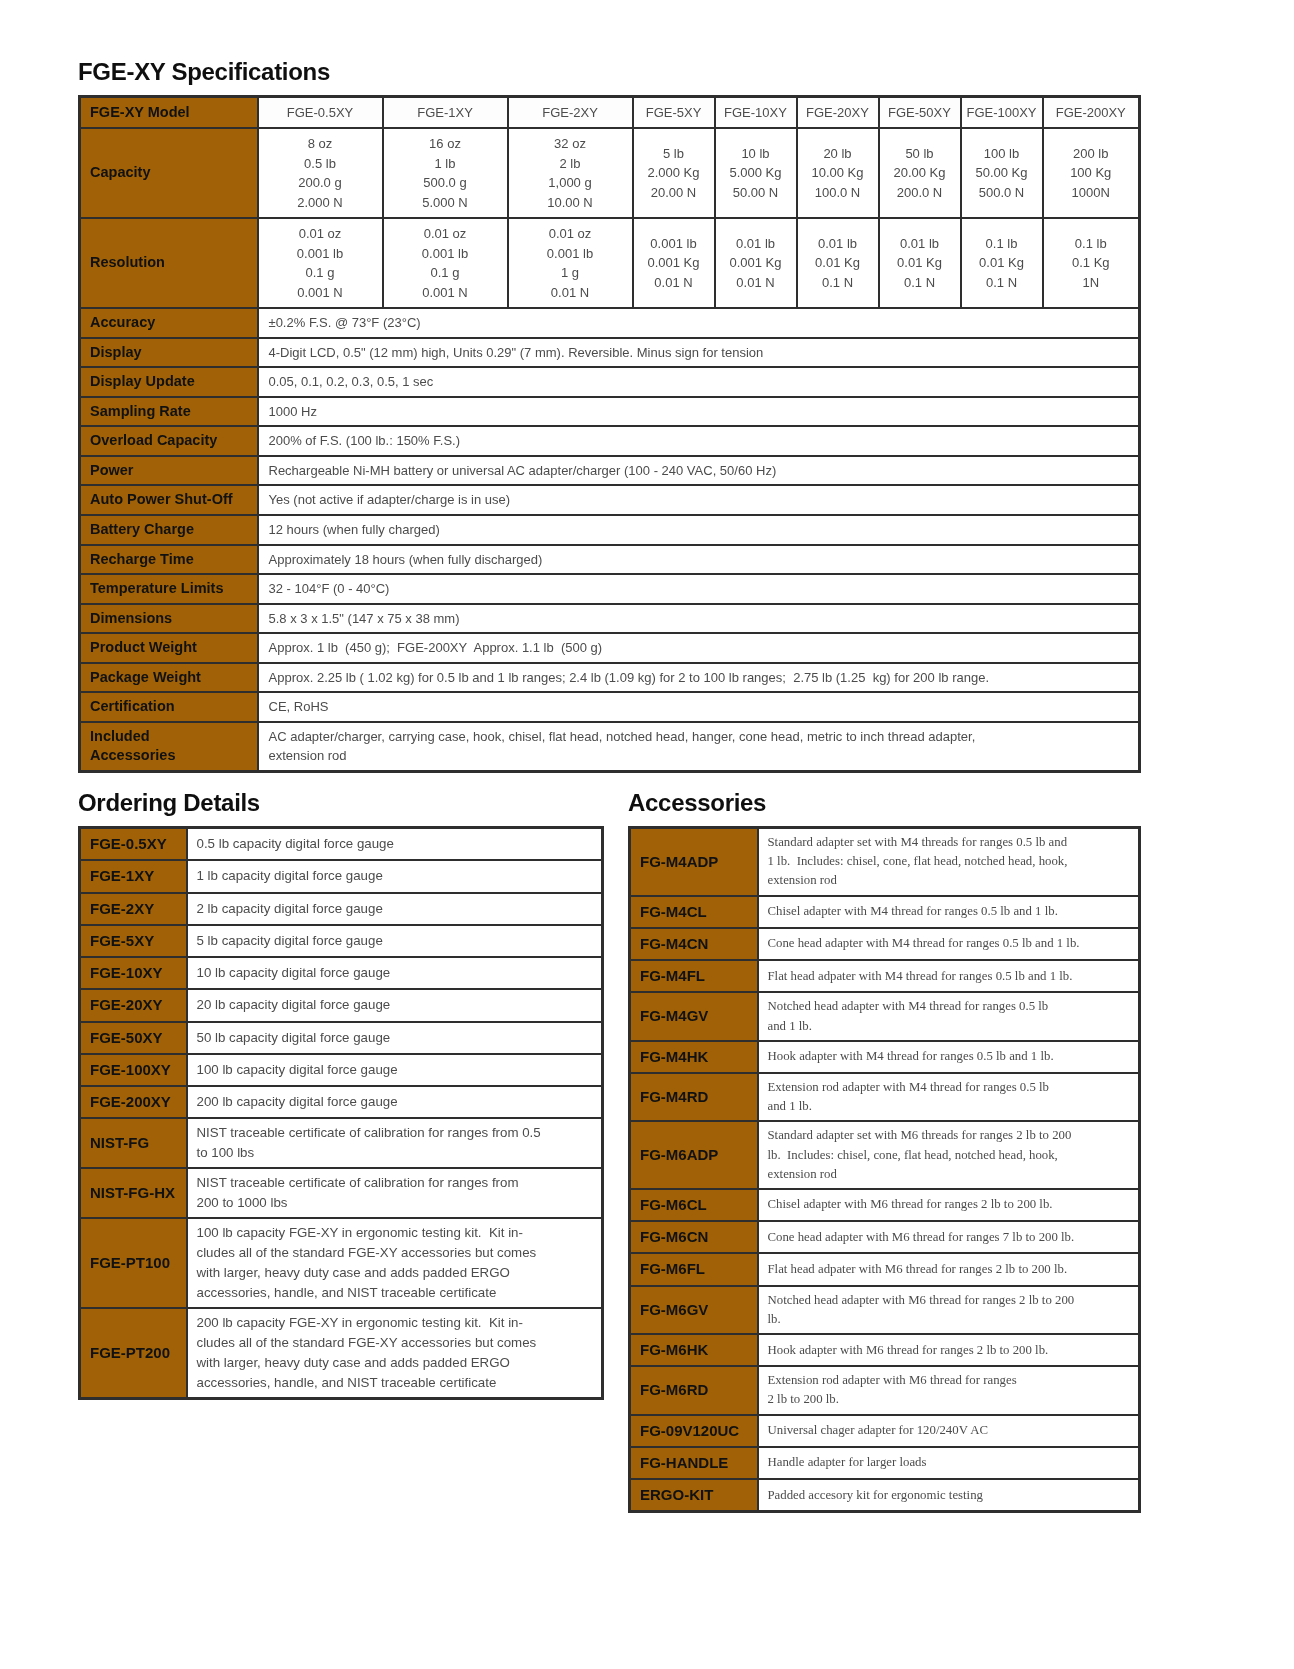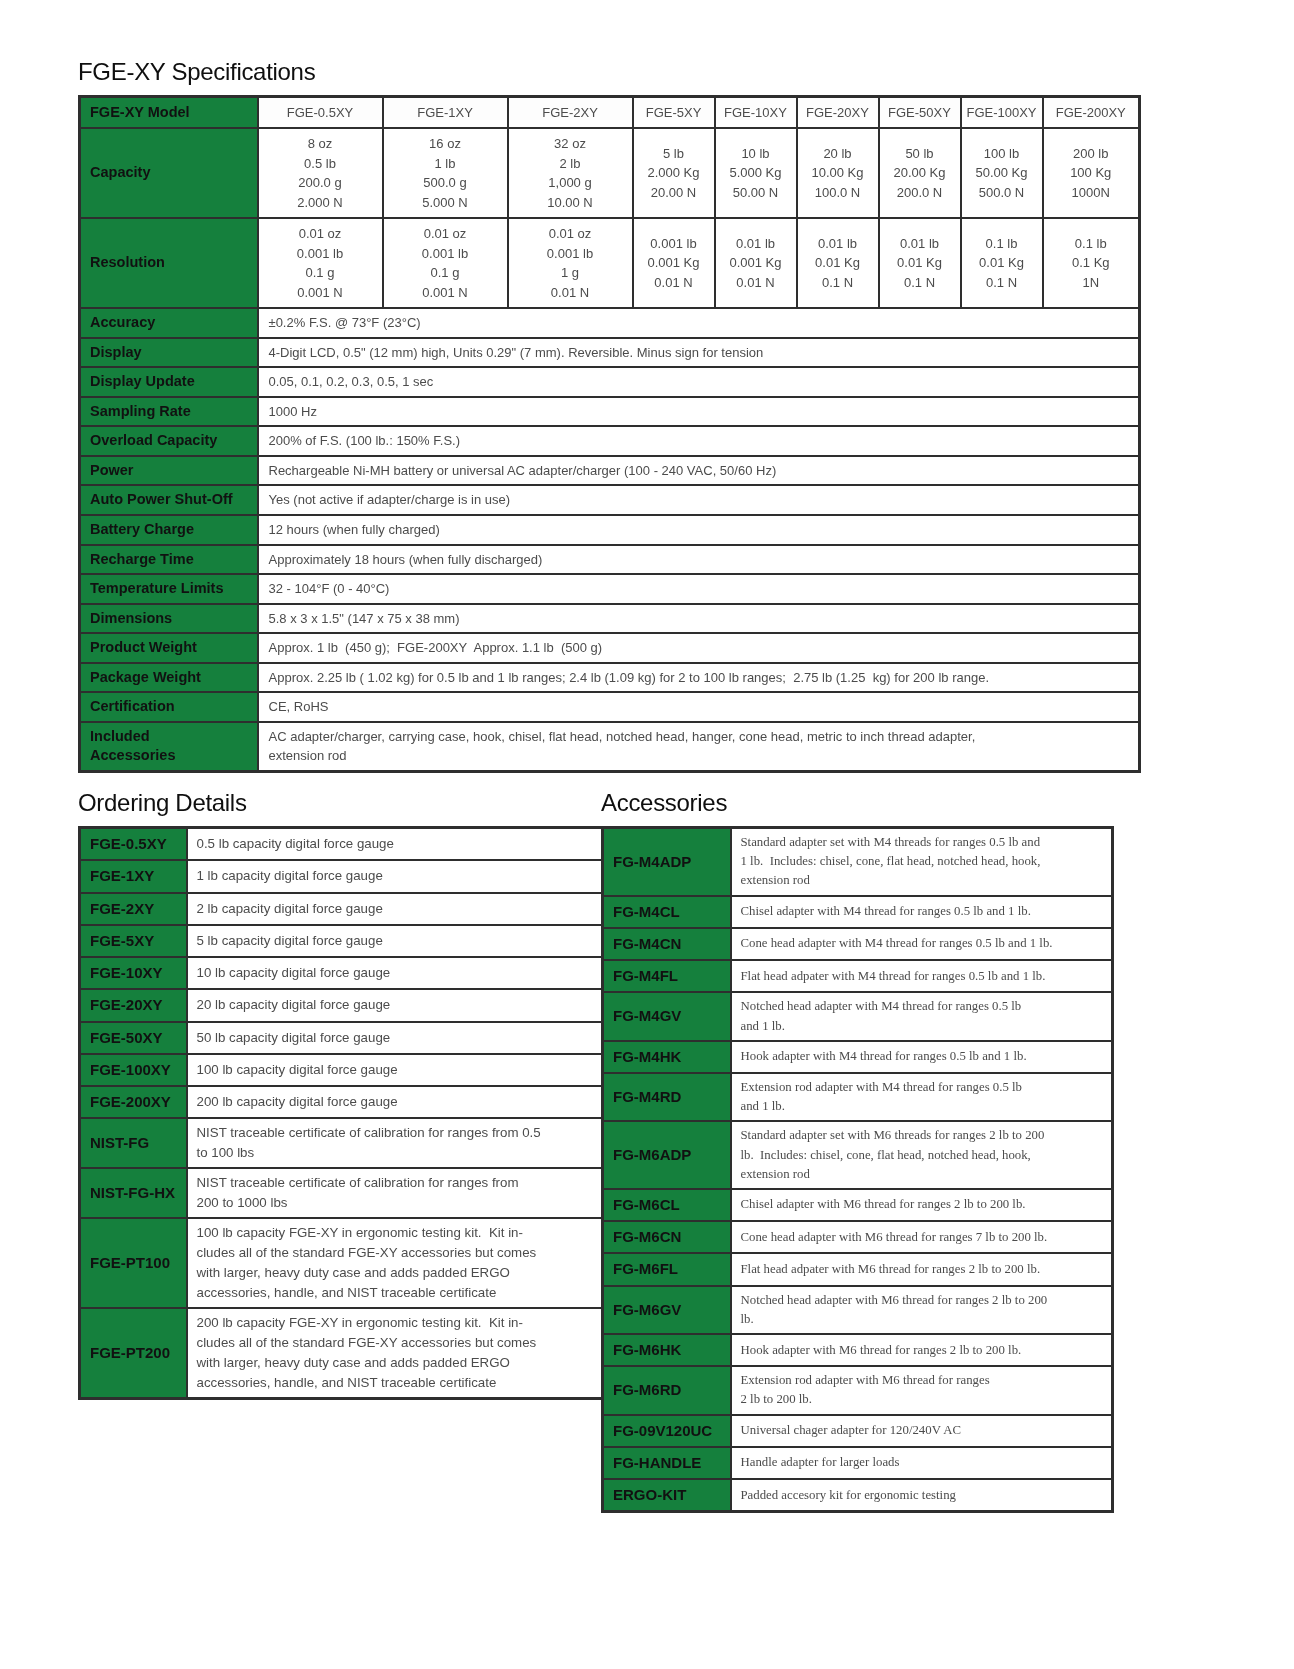--- a/index.html
+++ b/index.html
@@ -5,41 +5,41 @@
   * { box-sizing: border-box; }
   html,body { margin:0; padding:0; }
   body {
     width:1294px; height:1669px;
     background:#ffffff;
     font-family:"Liberation Sans", sans-serif;
     color:#1a1a1a;
   }
   .page { padding:58px 78px 0 78px; }
   h1.sec {
-    font-size:24px; font-weight:normal; margin:0 0 9px 0; color:#0f0f0f;
+    font-size:24px; font-weight:bold; margin:0 0 9px 0; color:#0f0f0f;
     letter-spacing:-0.3px;
   }
   table { border-collapse:collapse; border:3px solid #2e2e2e; }
   td, th { border:2px solid #2e2e2e; }
   .lbl {
-    background:#15803d; font-weight:bold; font-size:14.5px; color:#111;
+    background:#a16207; font-weight:bold; font-size:14.5px; color:#111;
     text-align:left; padding:4px 9px; vertical-align:middle;
     white-space:pre-line; line-height:1.35;
   }
   .val {
     color:#4c4c4c; font-size:13px; padding:4px 10px; vertical-align:middle;
     white-space:pre-wrap; line-height:1.5;
   }
   .cnum { text-align:center; padding:5px 2px; }
   .spec { width:1060px; table-layout:fixed; margin-bottom:16px; }
   .modelhdr {
     color:#4c4c4c; font-size:13px; font-weight:normal; text-align:center;
     padding:7px 2px; background:#fdfdfd;
   }
-  .cols { display:flex; align-items:flex-start; margin-top:6px; }
+  .cols { display:flex; gap:27px; align-items:flex-start; margin-top:6px; }
   .colL { width:523px; }
   .colR { width:510px; }
   .ord { width:523px; table-layout:fixed; }
   .acc { width:510px; table-layout:fixed; }
   .ord .lbl, .acc .lbl { font-size:15px; padding:5px 9px; white-space:normal; }
   .ord .val { font-size:13.3px; padding:4px 6px 4px 9px; }
   .acc .val { font-size:12.8px; padding:4px 4px 4px 9px;font-family:Liberation Serif, serif; }
 </style>
 </head>
 <body>

